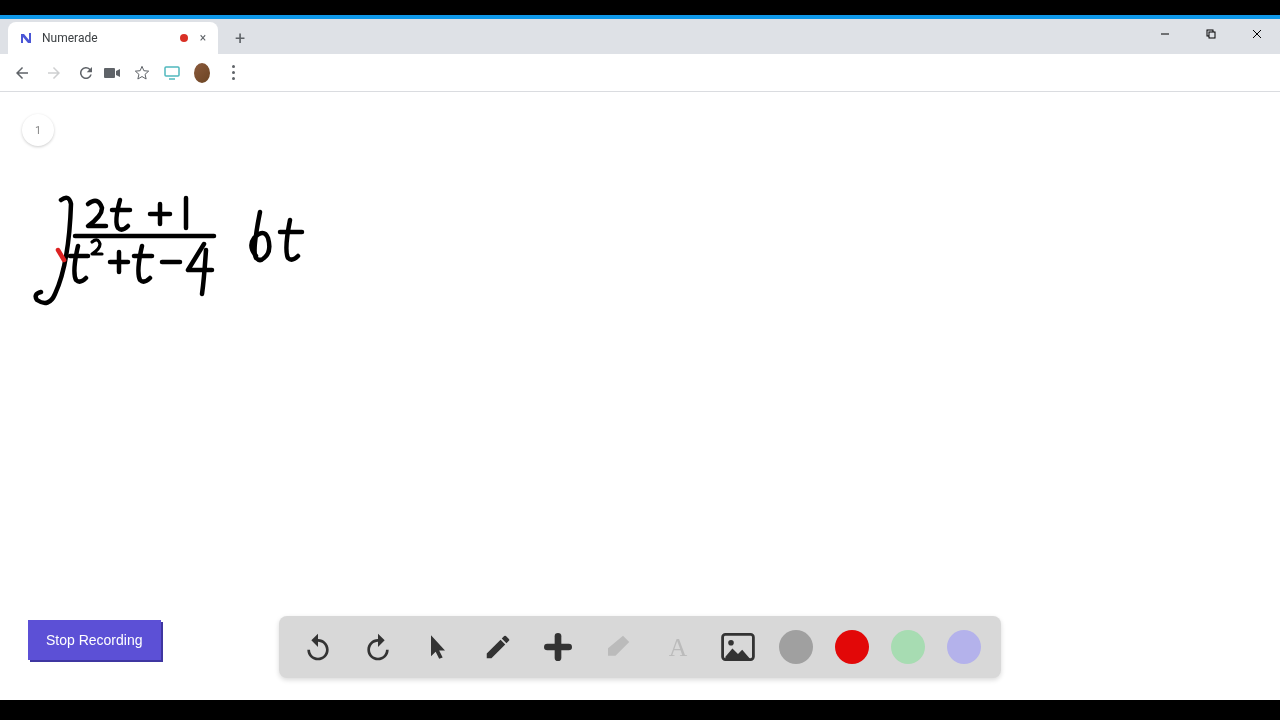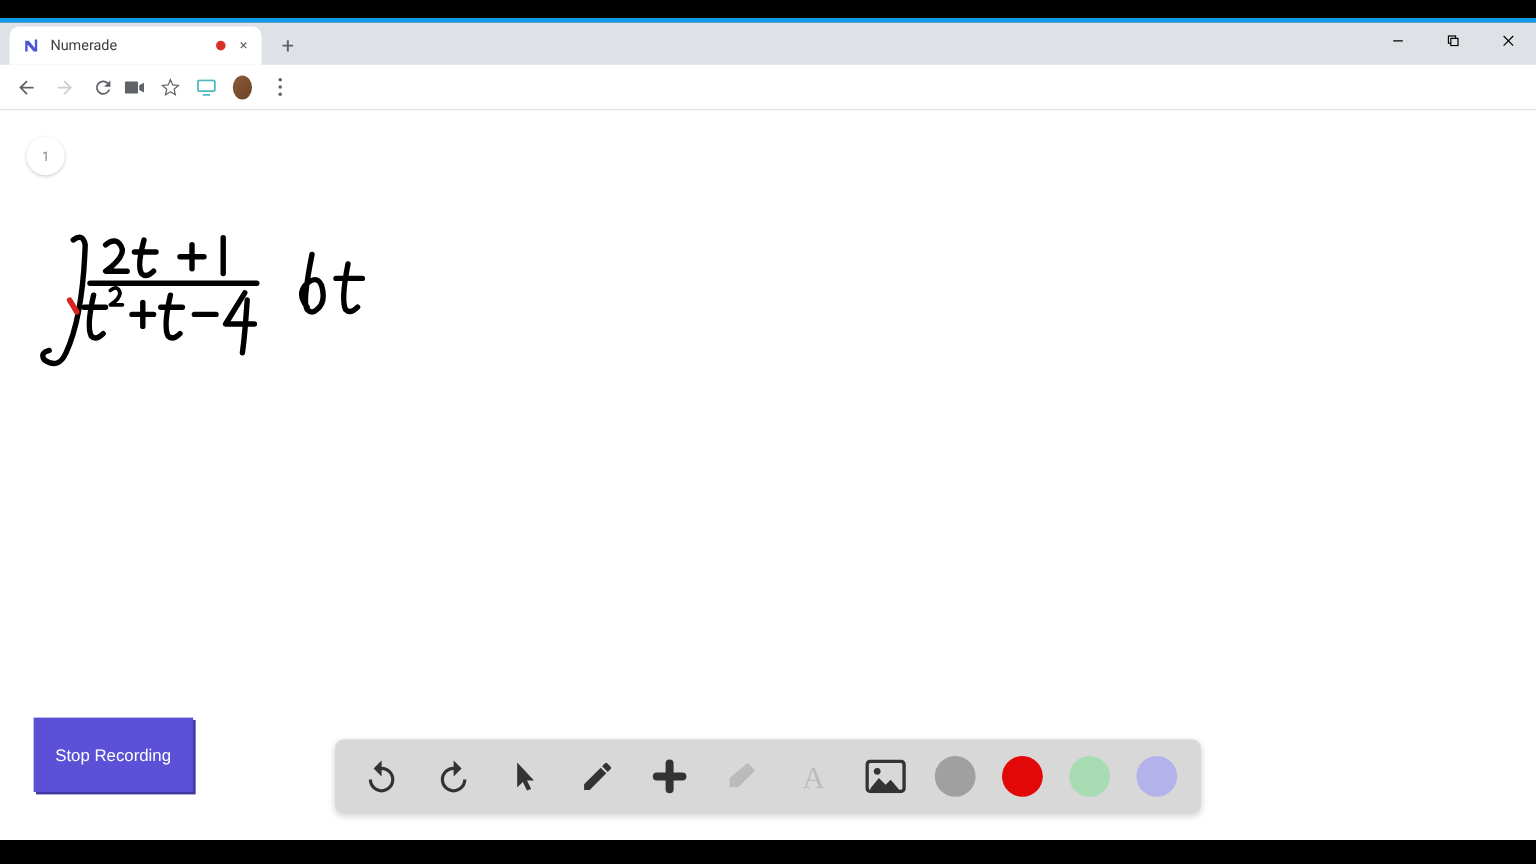--- a/index.html
+++ b/index.html
@@ -105,21 +105,21 @@
       font-size:11px; color:#888;
     }
     .math-svg {
       position:absolute; top:100px; left:28px;
     }
 
     
     .stop-btn {
       position:absolute; left:28px; bottom:40px;
       background:#5c50d6; color:#fff; font-size:14px; font-weight:500;
-      padding:23px 18px; border:none; cursor:pointer;
+      padding:12px 18px; border:none; cursor:pointer;
       box-shadow: 2px 2px 0 0 #3f36a1;
     }
 
     
     .toolbar {
       position:absolute; left:50%; transform:translateX(-50%); bottom:22px;
       background:#d8d8d8; border-radius:8px; padding:12px 20px;
       display:flex; align-items:center; gap:22px;
       box-shadow:0 2px 5px rgba(0,0,0,0.15);
     }

